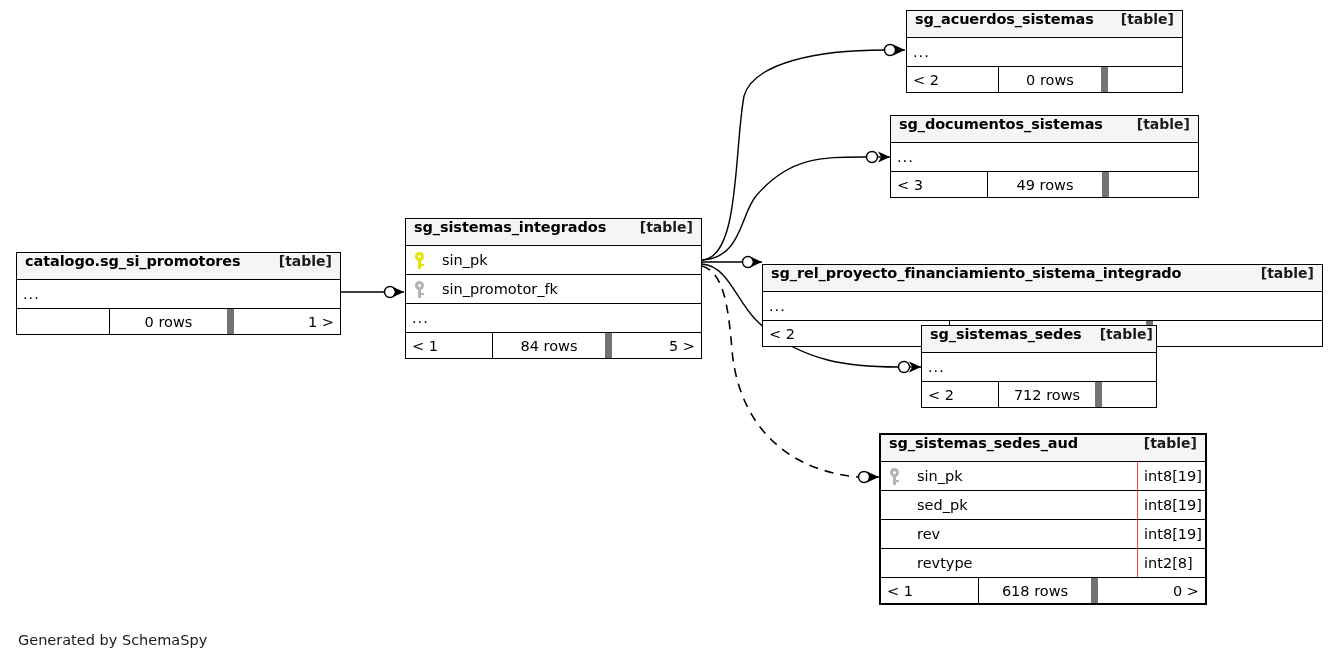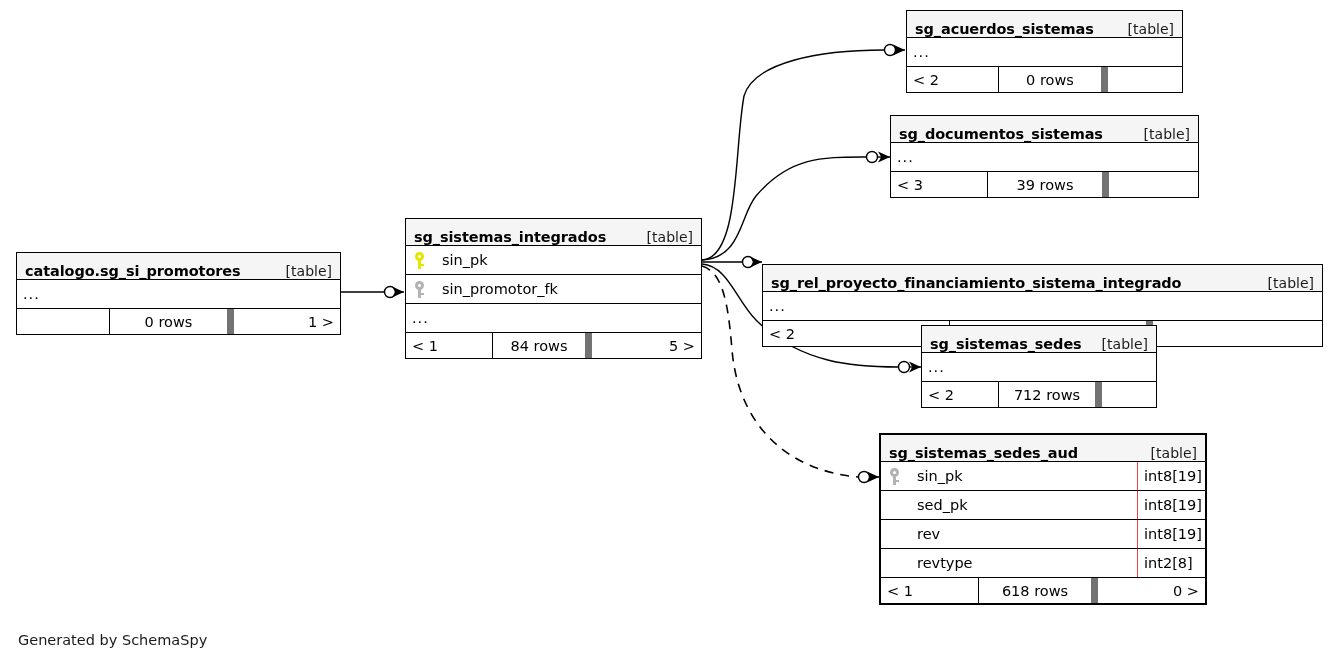--- a/index.html
+++ b/index.html
@@ -38,35 +38,36 @@
     box-sizing: border-box;
   }
   .node.thick {
     border: 2px solid #000000;
   }
   .node .hdr {
     background: #f5f5f5;
     border-bottom: 1px solid #000000;
     height: 27px;
     display: flex;
-    align-items: flex-end;
+    align-items: flex-start;
     padding: 0 8px;
     box-sizing: border-box;
     white-space: nowrap;
   }
   .node .hdr .tname {
     font-weight: bold;
     font-size: 14.5px;
     letter-spacing: -0.1px;
   }
   .node .hdr .tkind {
     margin-left: auto;
     padding-left: 18px;
     font-size: 14px;
     color: #1a1a1a;
+    font-weight: bold;
   }
 
   .row {
     height: 29px;
     display: flex;
     align-items: center;
     border-bottom: 1px solid #000000;
     box-sizing: border-box;
     font-size: 14.5px;
     white-space: nowrap;
@@ -247,21 +248,21 @@
             <span class="tooth"></span>
           </span>
       </span>
       <span class="colname">sin_promotor_fk</span>
     </div>
     <div class="row ellipsis">
       <span>...</span>
     </div>
     <div class="foot">
       <div class="fl" style="width:86px;">&lt; 1</div>
-      <div class="fc" style="width:100px;">84 rows</div>
+      <div class="fc" style="width:120px;">84 rows</div>
       <div class="fr" style="flex:1;">5 &gt;</div>
     </div>
   </div>
 
   <div class="node" style="left:906px; top:10px; width:277px;">
     <div class="hdr">
       <span class="tname">sg_acuerdos_sistemas</span>
       <span class="tkind">[table]</span>
     </div>
     <div class="row ellipsis">
@@ -277,21 +278,21 @@
   <div class="node" style="left:890px; top:115px; width:309px;">
     <div class="hdr">
       <span class="tname">sg_documentos_sistemas</span>
       <span class="tkind">[table]</span>
     </div>
     <div class="row ellipsis">
       <span>...</span>
     </div>
     <div class="foot">
       <div class="fl" style="width:96px;">&lt; 3</div>
-      <div class="fc" style="width:122px;">39 rows</div>
+      <div class="fc" style="width:122px;">49 rows</div>
       <div class="fr" style="flex:1;"></div>
     </div>
   </div>
 
   <div class="node" style="left:762px; top:219px; width:561px;margin-top:45px;">
     <div class="hdr">
       <span class="tname">sg_rel_proyecto_financiamiento_sistema_integrado</span>
       <span class="tkind">[table]</span>
     </div>
     <div class="row ellipsis">

